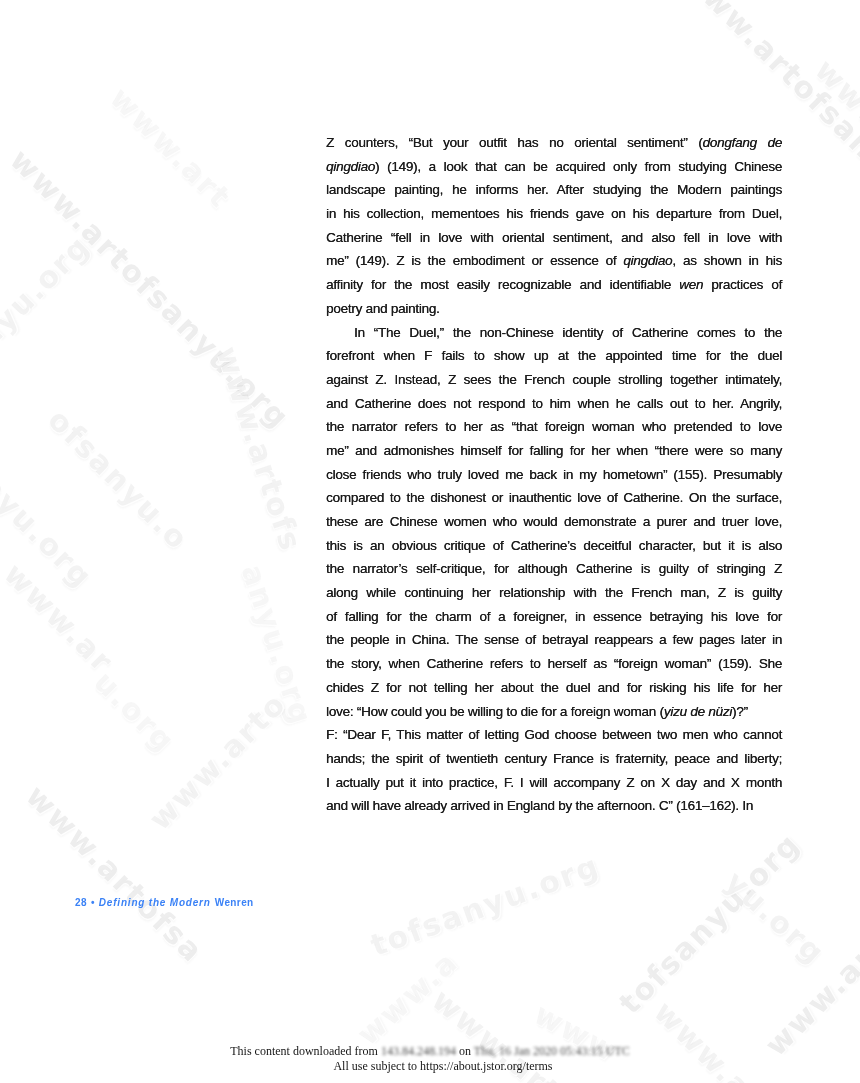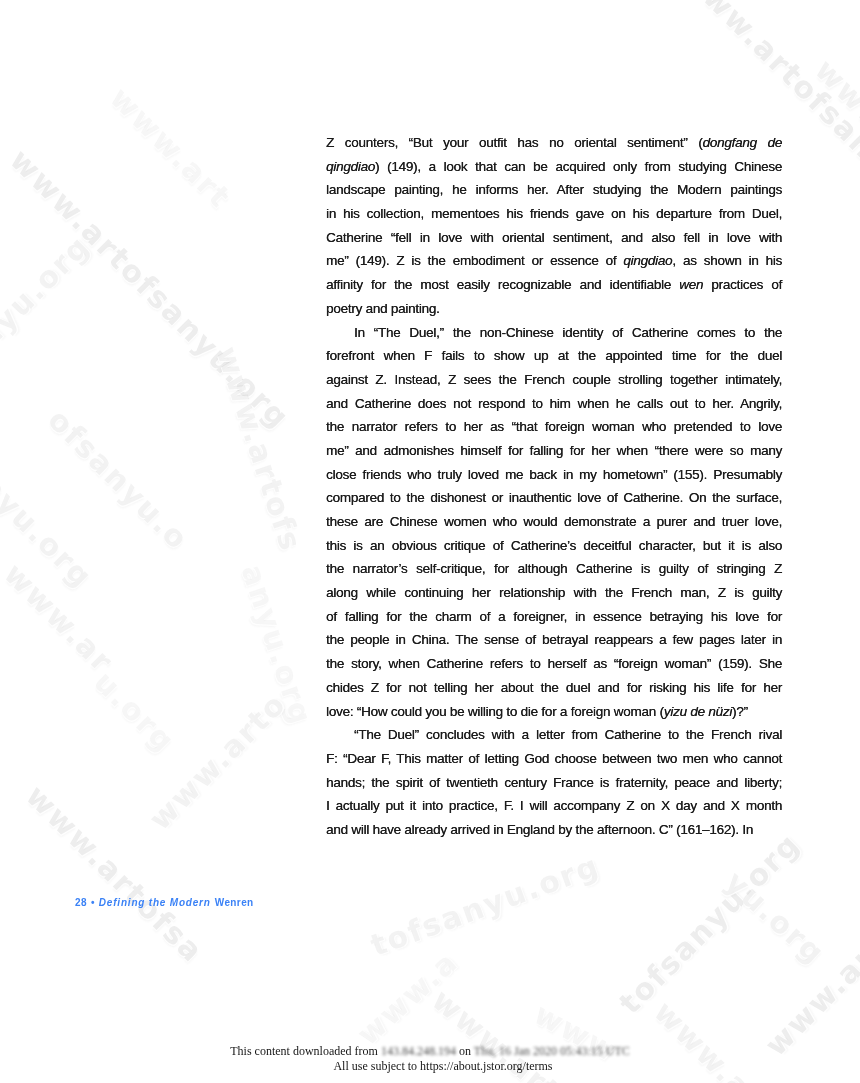--- a/index.html
+++ b/index.html
@@ -125,21 +125,20 @@
       <div class="line"><span>compared to the dishonest or inauthentic love of Catherine. On the surface,</span></div>
       <div class="line"><span>these are Chinese women who would demonstrate a purer and truer love,</span></div>
       <div class="line"><span>this is an obvious critique of Catherine’s deceitful character, but it is also</span></div>
       <div class="line"><span>the narrator’s self-critique, for although Catherine is guilty of stringing Z</span></div>
       <div class="line"><span>along while continuing her relationship with the French man, Z is guilty</span></div>
       <div class="line"><span>of falling for the charm of a foreigner, in essence betraying his love for</span></div>
       <div class="line"><span>the people in China. The sense of betrayal reappears a few pages later in</span></div>
       <div class="line"><span>the story, when Catherine refers to herself as “foreign woman” (159). She</span></div>
       <div class="line"><span>chides Z for not telling her about the duel and for risking his life for her</span></div>
       <div class="line last"><span>love: “How could you be willing to die for a foreign woman (</span><em>yizu de nüzi</em><span>)?”</span></div>
-      <div class="line indent"><span>“The Duel” concludes with a letter from Catherine to the French rival</span></div>
       <div class="line"><span>F: “Dear F, This matter of letting God choose between two men who cannot</span></div>
       <div class="line"><span>hands; the spirit of twentieth century France is fraternity, peace and liberty;</span></div>
       <div class="line"><span>I actually put it into practice, F. I will accompany Z on X day and X month</span></div>
       <div class="line last"><span>and will have already arrived in England by the afternoon. C” (161–162). In</span></div>
     </div>
 
   <div class="page-footer"><span>28</span><span>•</span><em>Defining the Modern</em><span>Wenren</span>
   </div>
 
   <div class="jstor jstor-1">

